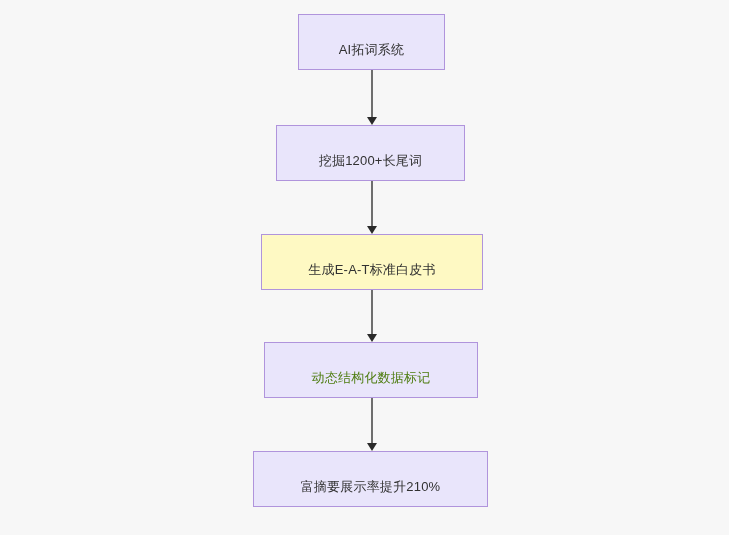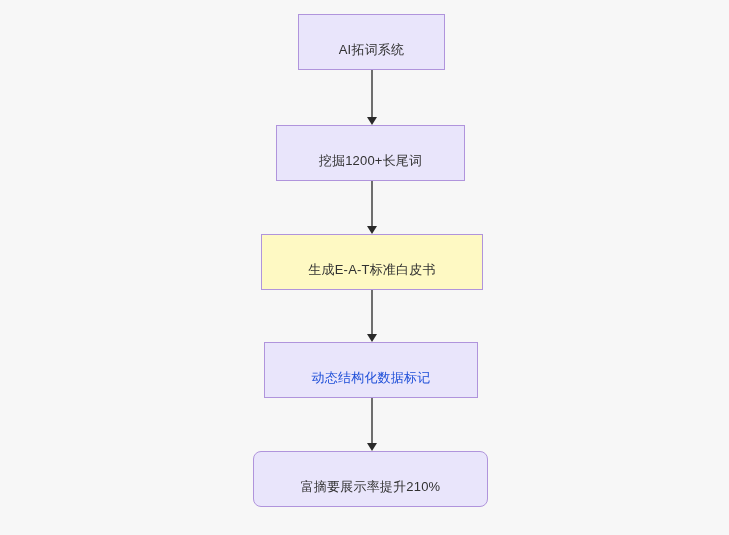--- a/index.html
+++ b/index.html
@@ -85,25 +85,25 @@
   <div class="node" style="left: 261px; top: 234px; width: 222px; background: #fef9c3; border-color: rgb(176, 148, 220);">
     <span class="node-label" style="color: rgb(49, 49, 49);">生成E-A-T标准白皮书</span>
   </div>
 
   <div class="edge" style="left: 367px; top: 290px; height: 52px;">
     <div class="edge-line" style="height: 45px; background: rgb(110, 110, 110);"></div>
     <div class="edge-arrow" style="border-top-color: rgb(42, 42, 42);"></div>
   </div>
 
   <div class="node" style="left: 264px; top: 342px; width: 214px; background: rgb(233, 229, 251); border-color: rgb(176, 148, 220);">
-    <span class="node-label" style="color: #1d4ed8;">动态结构化数据标记</span>
+    <span class="node-label" style="color: #4d7c0f;">动态结构化数据标记</span>
   </div>
 
   <div class="edge" style="left: 367px; top: 398px; height: 53px;">
     <div class="edge-line" style="height: 46px; background: rgb(110, 110, 110);"></div>
     <div class="edge-arrow" style="border-top-color: rgb(42, 42, 42);"></div>
   </div>
 
-  <div class="node" style="left: 253px; top: 451px; width: 235px; background: rgb(233, 229, 251); border-color: rgb(176, 148, 220); border-radius: 8px;">
+  <div class="node" style="left: 253px; top: 451px; width: 235px; background: rgb(233, 229, 251); border-color: rgb(176, 148, 220);">
     <span class="node-label" style="color: rgb(49, 49, 49);">富摘要展示率提升210%</span>
   </div>
 
 </div>
 
 </body></html>

